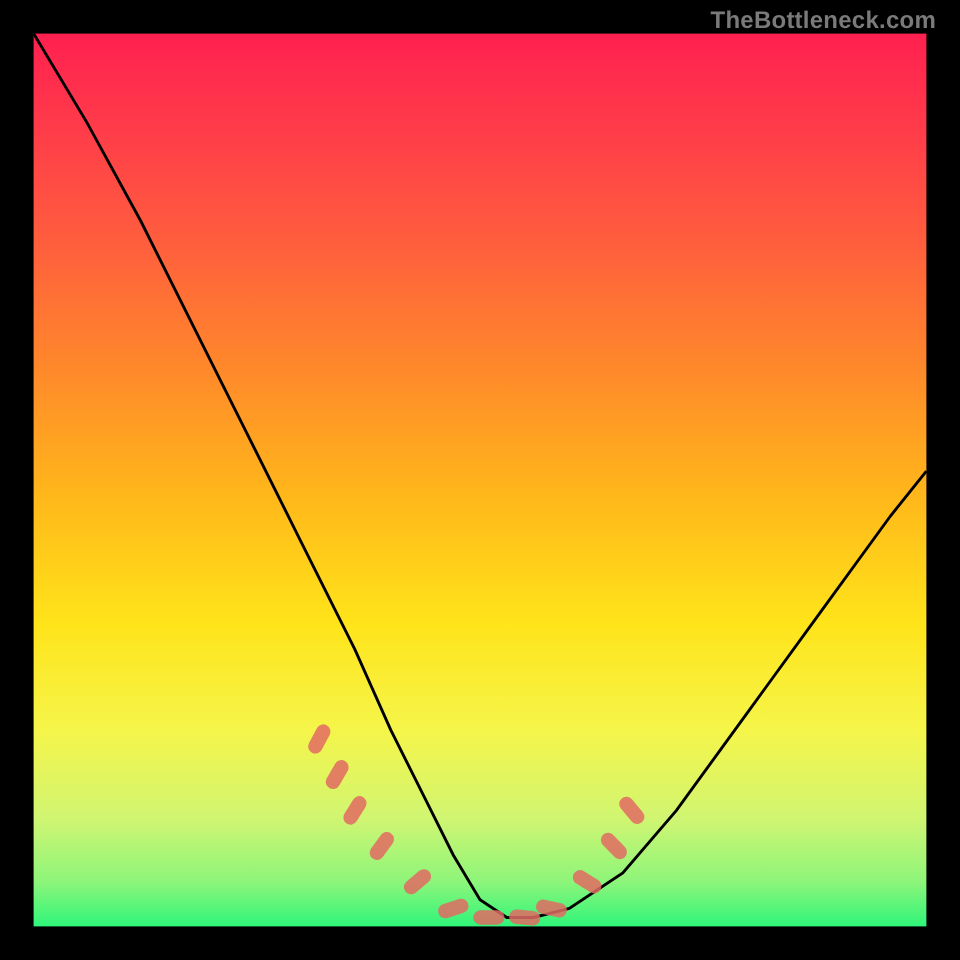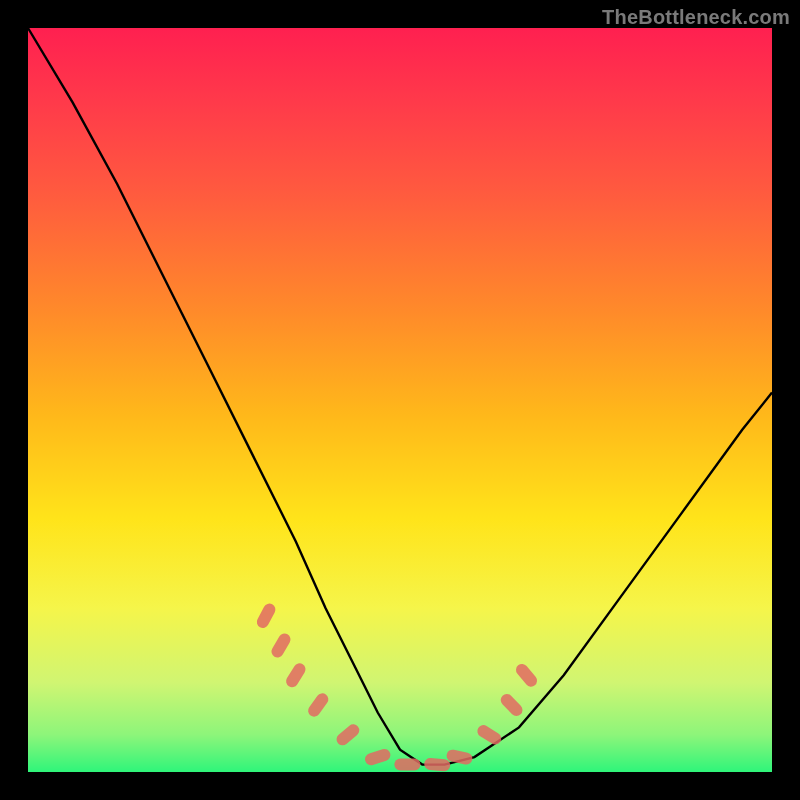--- a/index.html
+++ b/index.html
@@ -41,21 +41,21 @@
     position: absolute;
     left: 0;
     top: 0;
     width: 744px;
     height: 744px;
     overflow: visible;
   }
   .watermark {
     position: absolute;
     top: 6px;
-    right: 10px;
+    right: 20px;
     color: #7a7a7a;
     font-size: 20px;
     font-weight: 600;
     letter-spacing: 0.2px;
     user-select: none;
   }
 </style>
 </head>
 <body>
 

